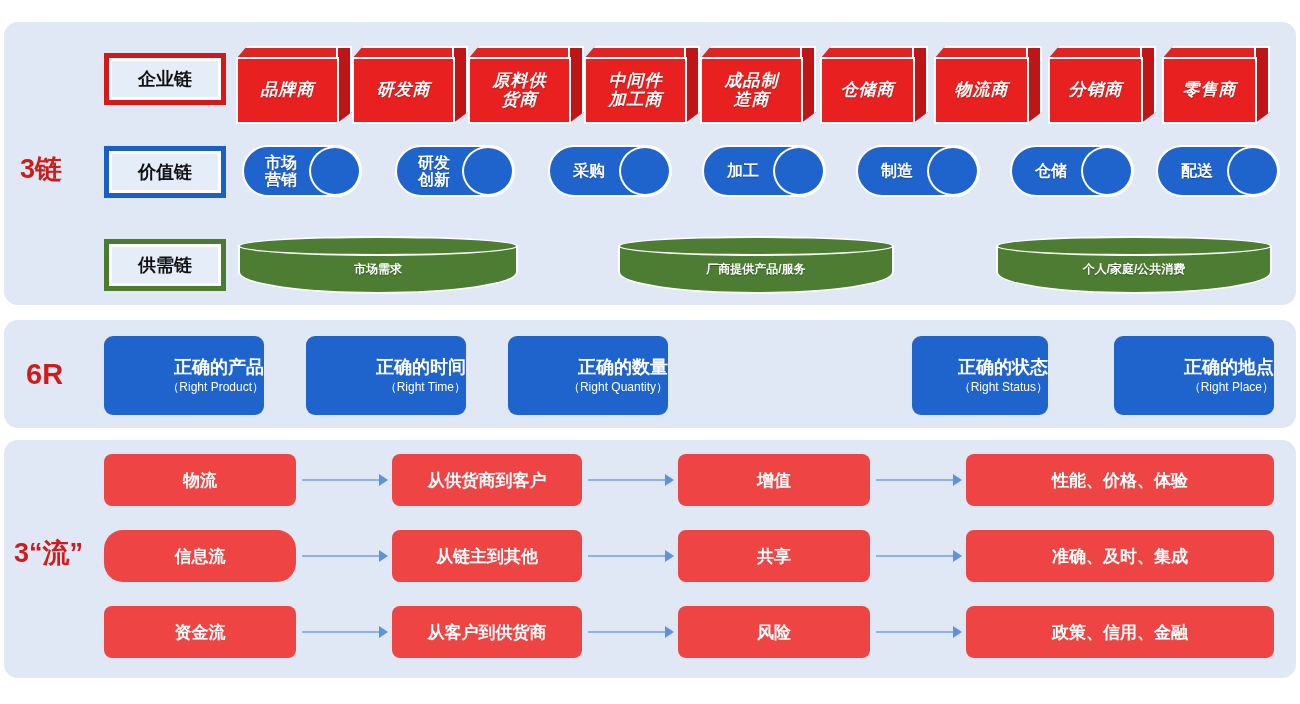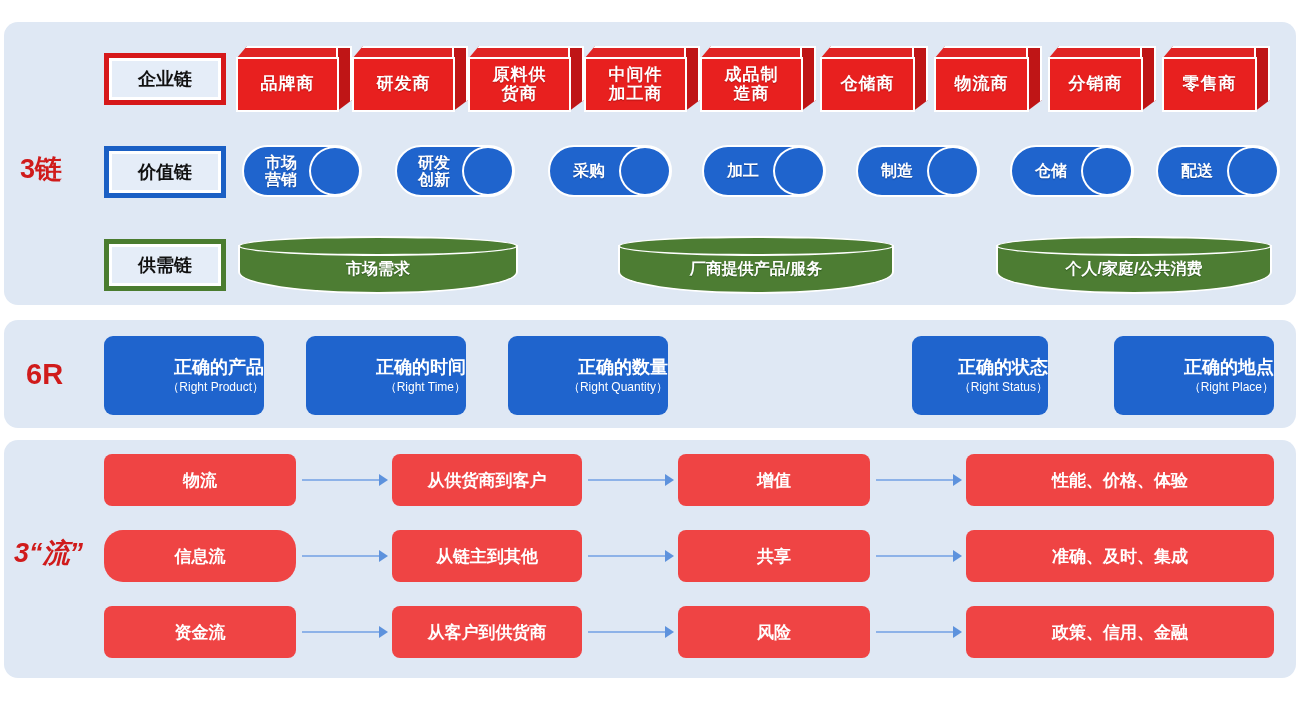--- a/index.html
+++ b/index.html
@@ -27,21 +27,21 @@
     position:absolute;
     color:#d01b1b;
     font-weight:bold;
     font-size:27px;
     letter-spacing:0px;
     white-space:nowrap;
     line-height:1;
   }
   #label-3chain{left:20px; top:156px;}
   #label-6r    {left:26px; top:360px; font-size:29px;}
-  #label-3flow {left:14px; top:540px;font-style:italic;}
+  #label-3flow {left:14px; top:540px;}
 
   
   .plate{
     position:absolute;
     width:122px;height:52px;
     box-sizing:border-box;
     background:#e5edf8;
     display:flex;align-items:center;justify-content:center;
     font-size:18px;font-weight:bold;color:#111;
     box-shadow:inset 0 0 0 3px #ffffff;
@@ -50,21 +50,22 @@
   .plate.blue {border:5px solid #1a5fc4;}
   .plate.green{border:5px solid #4a7c2f;}
   #plate-enterprise{left:104px; top:53px;}
   #plate-value     {left:104px; top:146px;}
   #plate-supply    {left:104px; top:239px;}
 
   
   .cube{
     position:absolute;
     top:46px;
-    height:66px;
+    height:78px;
+    font-style:italic;
   }
   .cube .face{
     position:absolute;
     left:0; top:11px; right:13px; bottom:0;
     background:#e8201f;
     border:2px solid #ffffff;
     box-sizing:border-box;
     display:flex;align-items:center;justify-content:center;
     text-align:center;
     color:#ffffff;font-weight:bold;font-size:17px;
@@ -145,21 +146,21 @@
     left:0;right:0;top:0;height:20px;
     background:#4d7d33;
     border:2px solid #ffffff;
     border-radius:50%/50%;
     box-sizing:border-box;
     z-index:2;
   }
   .disc .dtxt{
     position:absolute;inset:0;
     display:flex;align-items:center;justify-content:center;
-    color:#ffffff;font-weight:bold;font-size:16px;
+    color:#ffffff;font-weight:bold;font-size:12px;
     text-shadow:0 1px 1px rgba(0,40,0,.45);
     z-index:4;
     padding-top:8px;box-sizing:border-box;
   }
 
   
   .rcard{
     position:absolute;
     top:336px;
     height:79px;

